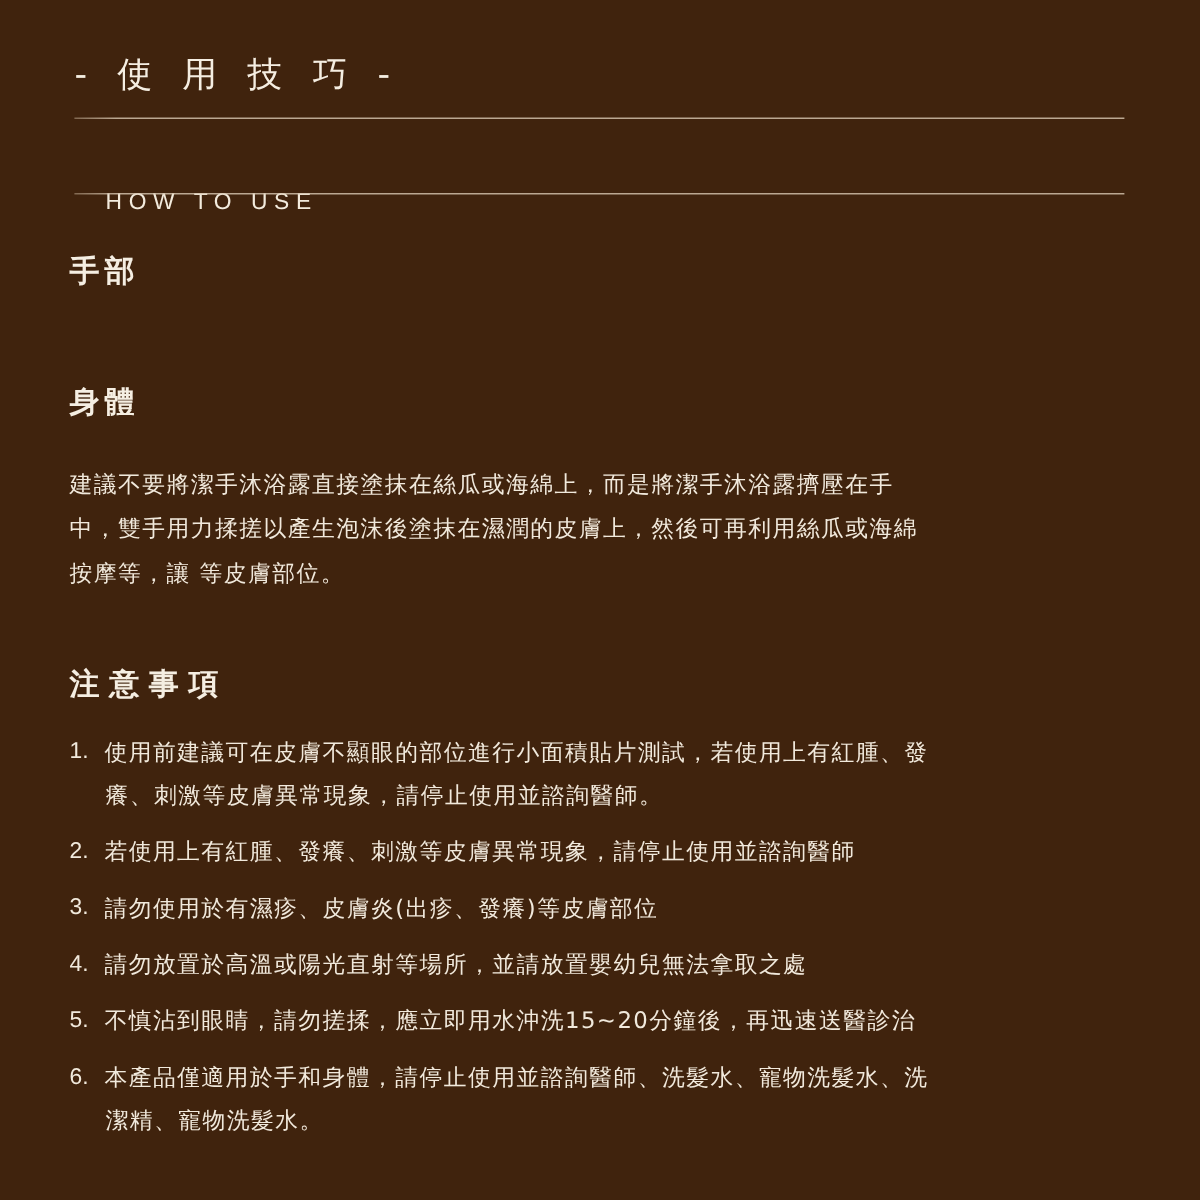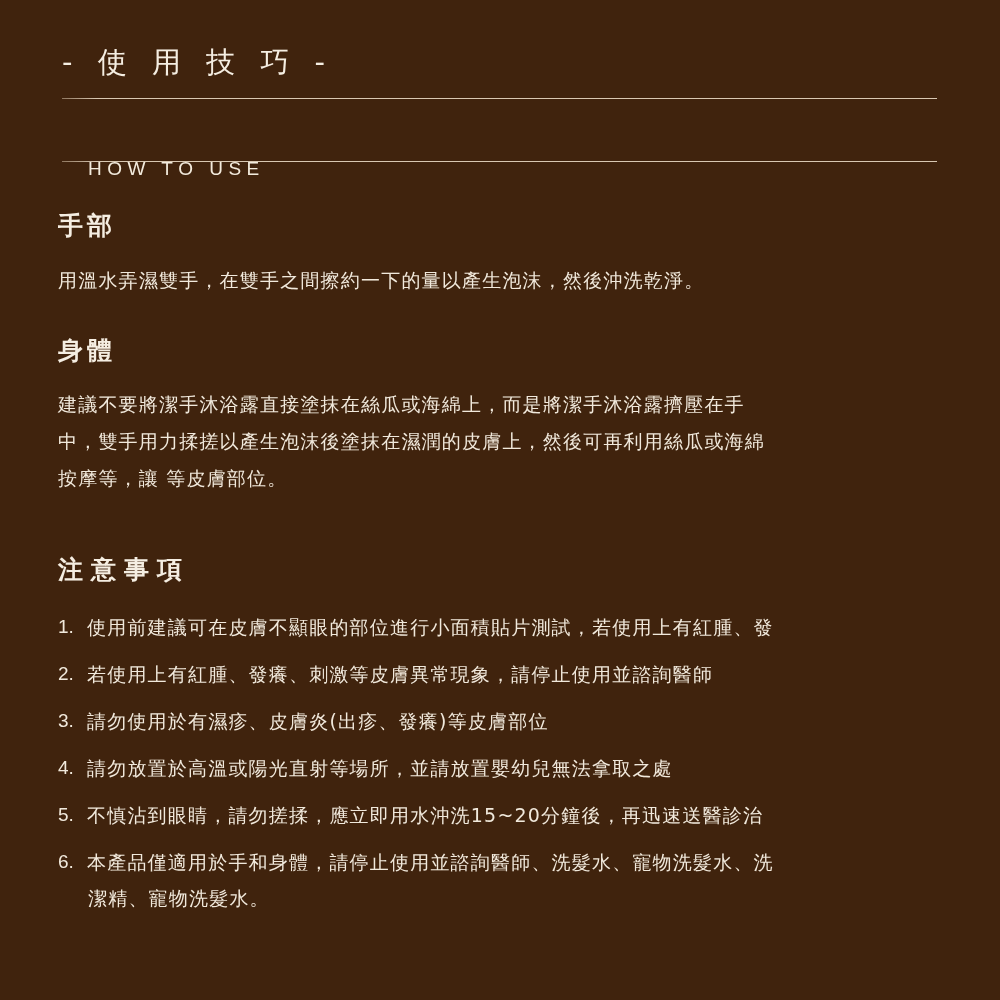--- a/index.html
+++ b/index.html
@@ -56,21 +56,21 @@
       position: absolute;
       left: 58px;
       font-size: 25px;
       font-weight: bold;
       letter-spacing: 4px;
       line-height: 34px;
       color: #f5eee2;
       white-space: nowrap;
     }
     .h-hand { top: 209px; }
-    .h-body { top: 334px; }
+    .h-body { top: 318px; }
     .h-caution { top: 553px; letter-spacing: 8px; }
     .para {
       position: absolute;
       left: 58px;
       width: 880px;
       font-size: 19px;
       line-height: 37px;
       letter-spacing: 1.2px;
       color: #f1e9dc;
     }
@@ -114,35 +114,35 @@
 <body>
 
 <div class="page">
 
   <div class="title">- 使 用 技 巧 -</div>
   <div class="rule r1"></div>
   <div class="subtitle">HOW TO USE</div>
   <div class="rule r2"></div>
 
   <div class="heading h-hand">手部</div>
-  <div class="para p-hand">用溫水弄濕雙手，在雙手之間擦約一下的量以產生泡沫，然後沖洗乾淨。</div>
 
   <div class="heading h-body">身體</div>
   <div class="para p-body">
     <span class="line">建議不要將潔手沐浴露直接塗抹在絲瓜或海綿上，而是將潔手沐浴露擠壓在手</span>
     <span class="line">中，雙手用力揉搓以產生泡沫後塗抹在濕潤的皮膚上，然後可再利用絲瓜或海綿</span>
     <span class="line">按摩等，讓 等皮膚部位。</span>
   </div>
 
   <div class="heading h-caution">注意事項</div>
 
   <ol class="list">
     <li class="list-item">
       <span class="num">1.</span>
       <span class="line">使用前建議可在皮膚不顯眼的部位進行小面積貼片測試，若使用上有紅腫、發</span>
+      <span class="line cont">癢、刺激等皮膚異常現象，請停止使用並諮詢醫師。</span>
     </li>
     <li class="list-item">
       <span class="num">2.</span>
       <span class="line">若使用上有紅腫、發癢、刺激等皮膚異常現象，請停止使用並諮詢醫師</span>
     </li>
     <li class="list-item">
       <span class="num">3.</span>
       <span class="line">請勿使用於有濕疹、皮膚炎(出疹、發癢)等皮膚部位</span>
     </li>
     <li class="list-item">

